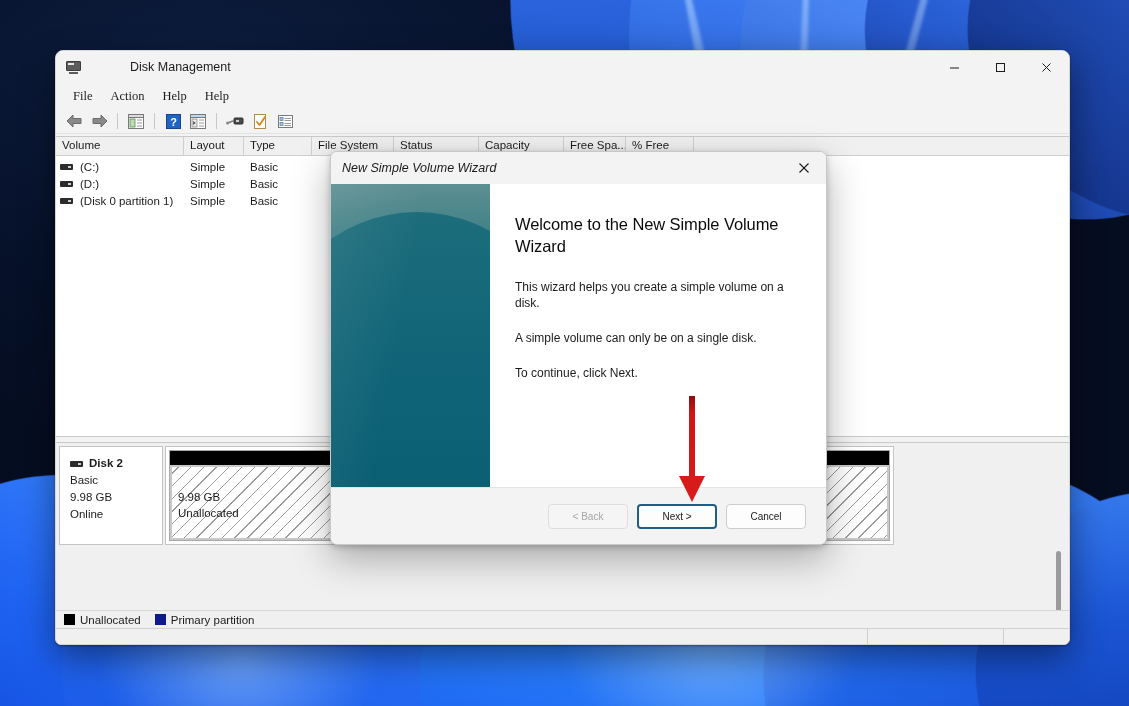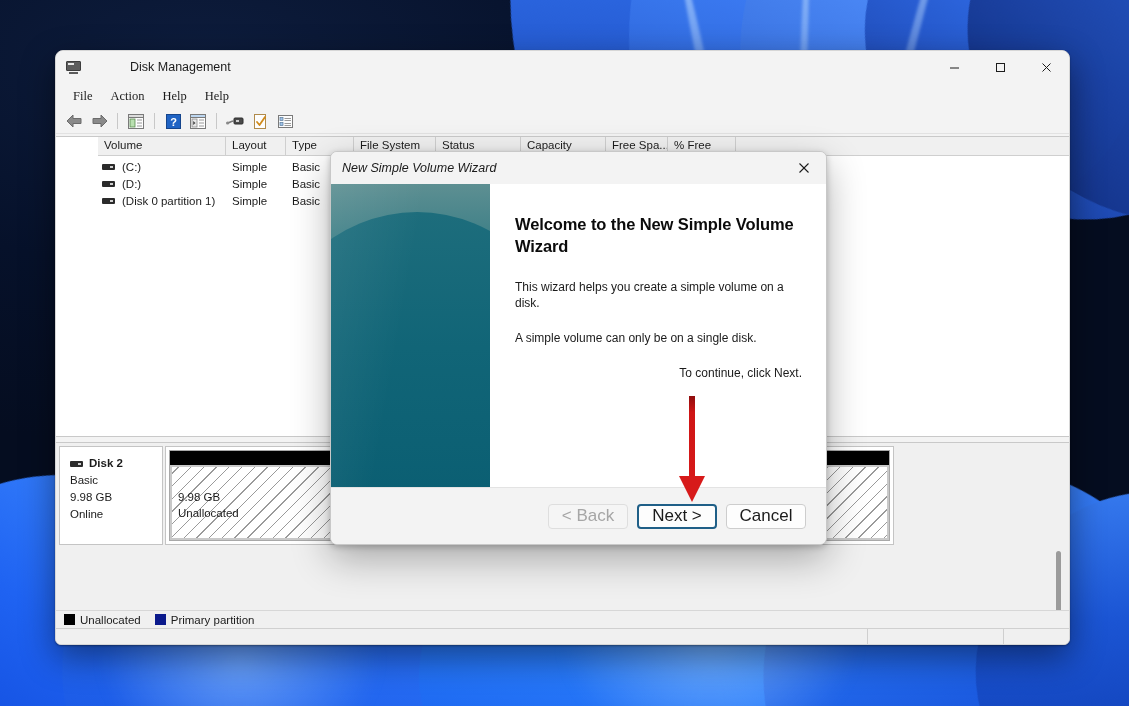--- a/index.html
+++ b/index.html
@@ -132,21 +132,20 @@
     border-bottom: 1px solid #e2e2e2;
   }
   .tb-sep { width:1px; height:16px; background:#c8c8c8; margin: 0 4px; }
   .tbi { width: 22px; height: 20px; display:flex; align-items:center; justify-content:center; }
 
   
   .volume-pane {
     position:absolute; left:0; top:85px; right:0; height: 300px;
     background:#ffffff;
     border-top:1px solid #c9c9c9;
-    padding-left:42px;
   }
   .vheader { display:flex; height: 19px; background:#f0f0f0; border-bottom:1px solid #cfcfcf; }
   .vh {
     font-size: 11.5px; color:#1b1b1b; padding: 2px 0 0 6px;
     border-right:1px solid #cfcfcf; overflow:hidden; white-space:nowrap;
   }
   .vrow { display:flex; height: 17px; align-items:center; font-size: 11.5px; color:#1b1b1b; }
   .vcell { padding-left:6px; overflow:hidden; white-space:nowrap; }
   .drive-ic {
     display:inline-block; width:13px; height:6px; background:#2b2b2b;
@@ -268,38 +267,38 @@
     position:absolute; left:-64px; top: 28px; width: 300px; height: 300px;
     border-radius: 50%;
     background: linear-gradient(180deg, #1d6d7c 0%, #116577 45%, #0a5e72 100%);
   }
   .wz-banner .sheen {
     position:absolute; left:0; top:0; width:100%; height:100%;
     background: linear-gradient(100deg, rgba(255,255,255,.08) 0%, rgba(255,255,255,0) 45%);
   }
   .wz-content { flex:1; padding: 29px 24px 0 25px; }
   .wz-h1 {
-    font-size: 16.5px; font-weight: bold; color:#0b0b0b;
+    font-size: 16.5px; font-weight: normal; color:#0b0b0b;
     line-height: 22px; letter-spacing: -0.1px;
   }
   .wz-p {
     font-size: 12px; color:#1b1b1b; margin-top: 22px; line-height: 16px;
   }
   .wz-p.second { margin-top: 19px; }
-  .wz-p.third { margin-top: 19px; text-align: right; }
+  .wz-p.third { margin-top: 19px; }
 
   .wz-footer {
     position:absolute; left:0; right:0; bottom:0; height: 57px;
     background:#f3f3f3; border-top:1px solid #e3e3e3;
     display:flex; align-items:center; justify-content:flex-end;
     gap: 9px; padding-right: 20px;
   }
   .btn {
     min-width: 80px; height: 25px; padding: 0 12px;
-    font-size: 17px; font-family:"Liberation Sans", sans-serif;
+    font-size: 10px; font-family:"Liberation Sans", sans-serif;
     background:#fdfdfd; color:#1b1b1b;
     border:1px solid #cdcdcd; border-radius: 4px;
     display:flex; align-items:center; justify-content:center;
   }
   .btn.disabled { color:#a6a6a6; background:#f5f5f5; border-color:#dedede; }
   .btn.primary-focus {
     border: 2px solid #1f5f87; background:#fdfdfd;
   }
 
   

